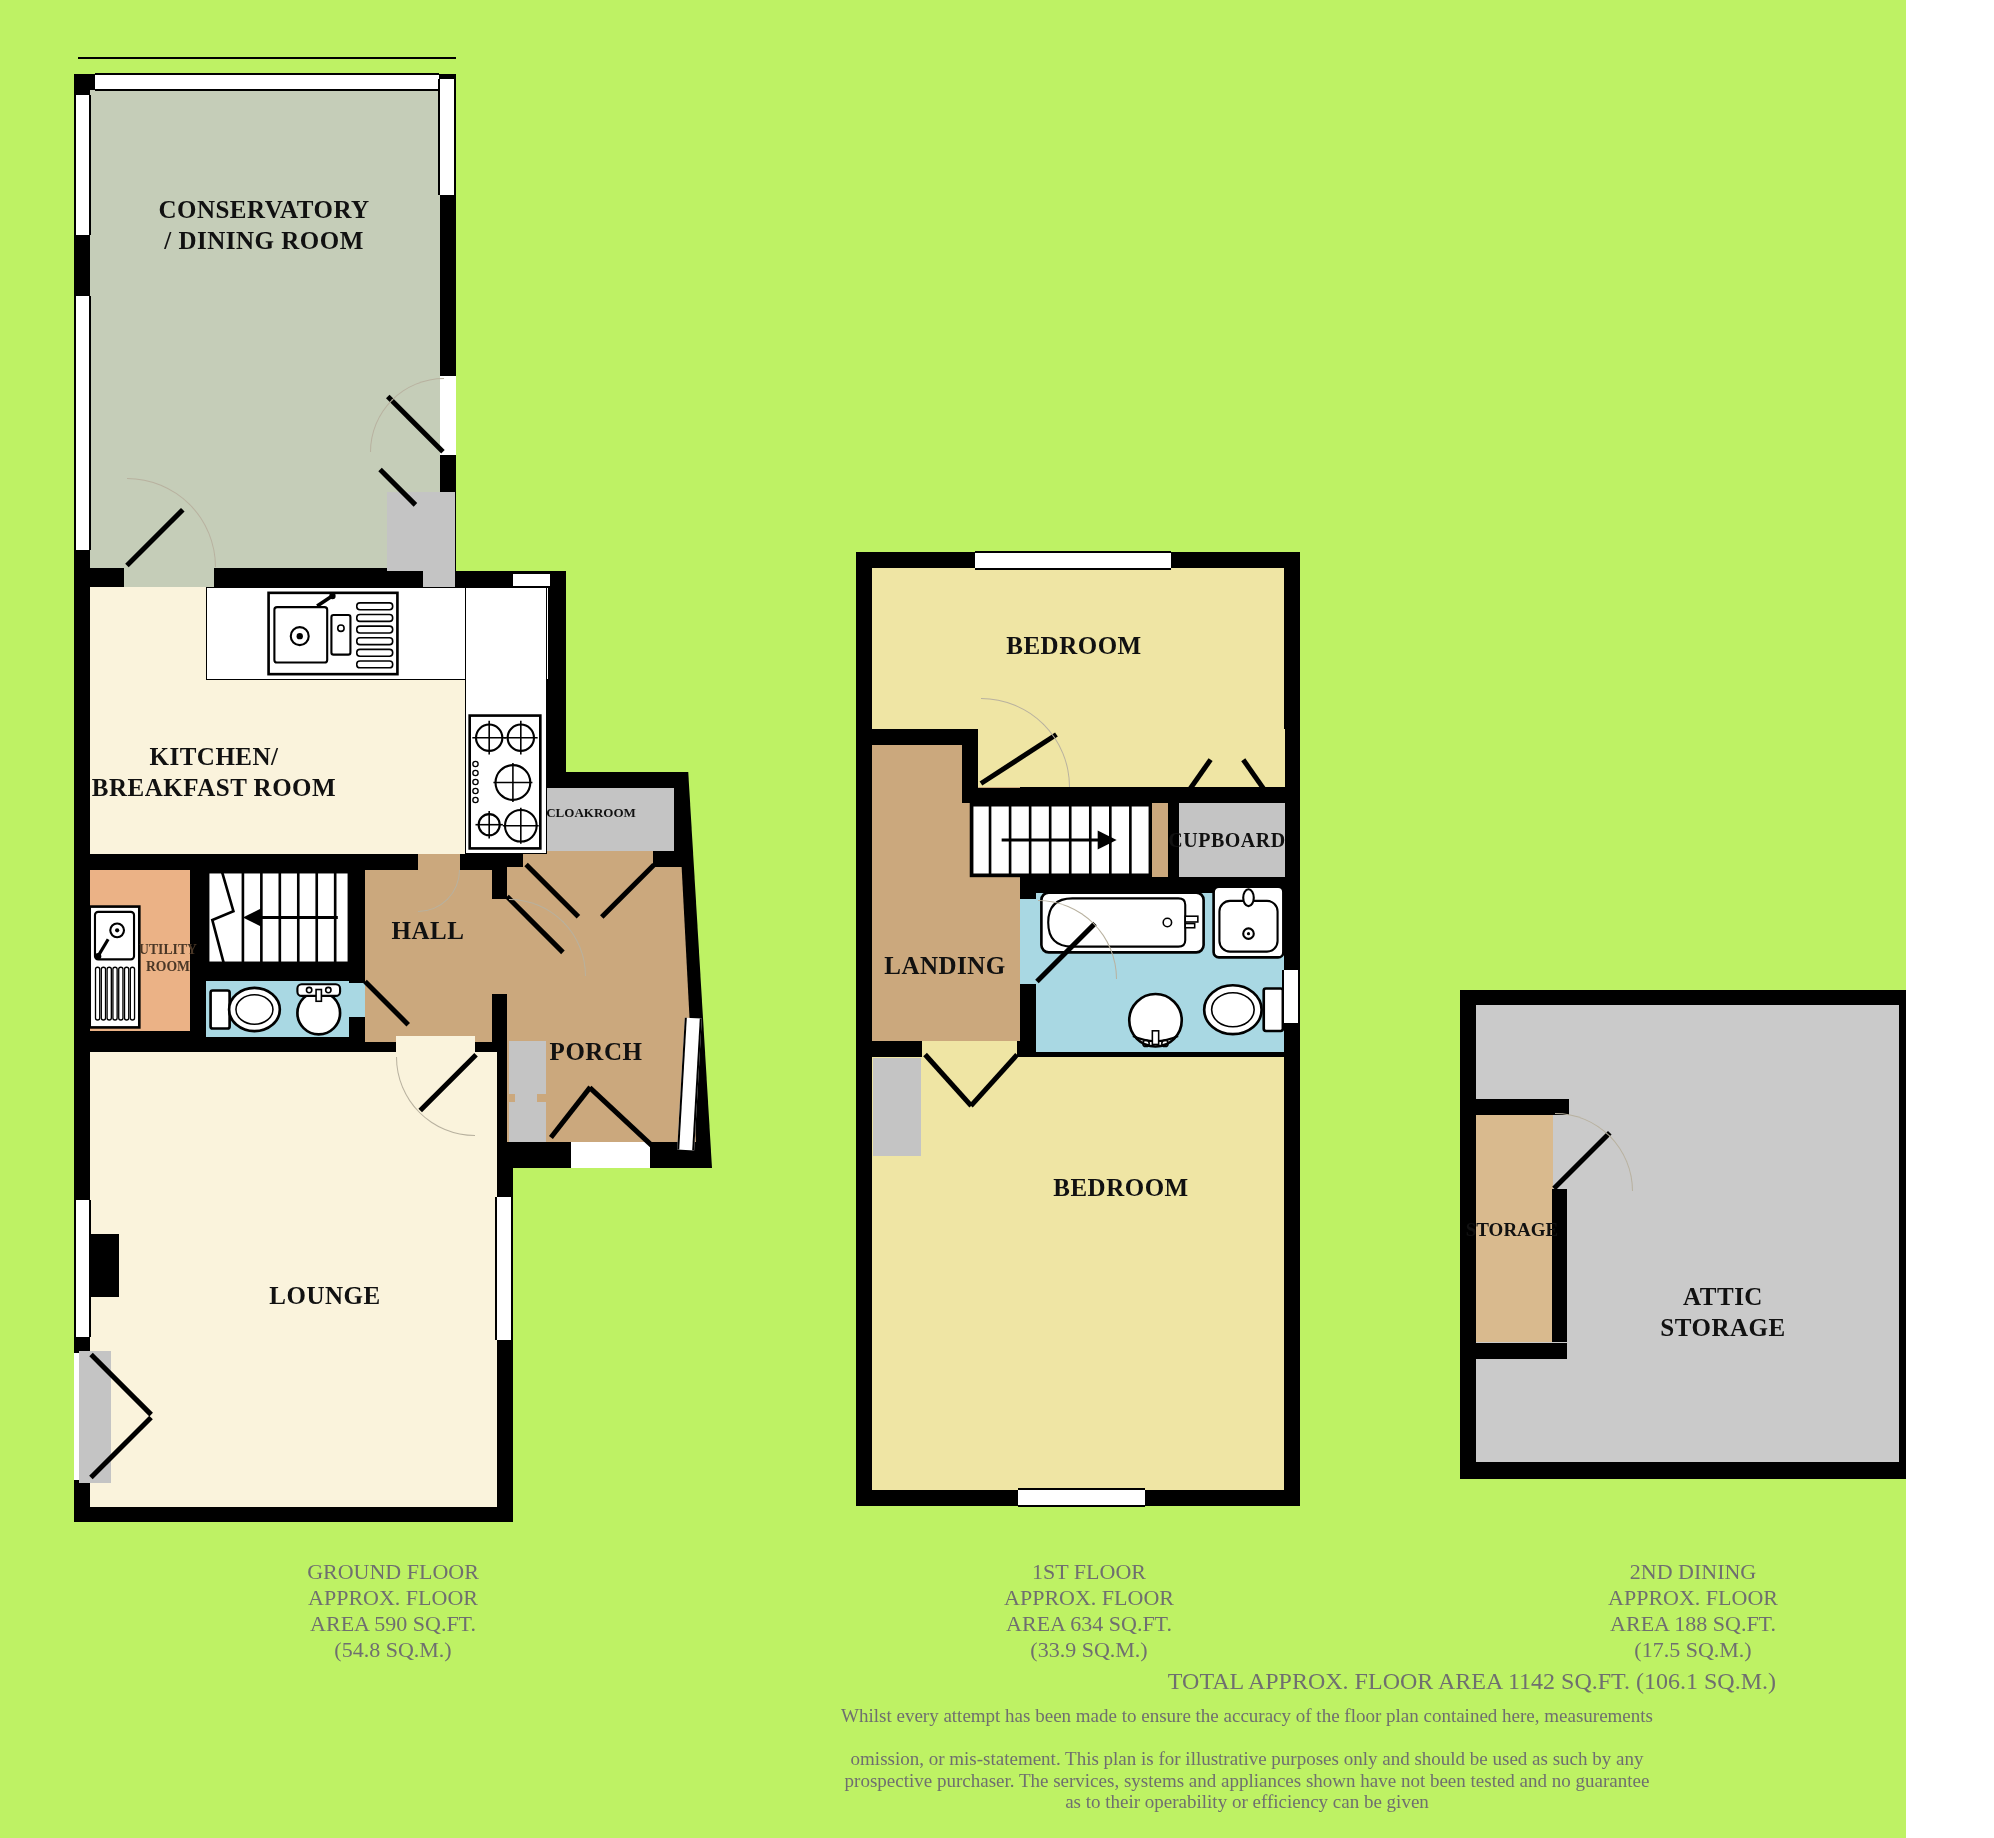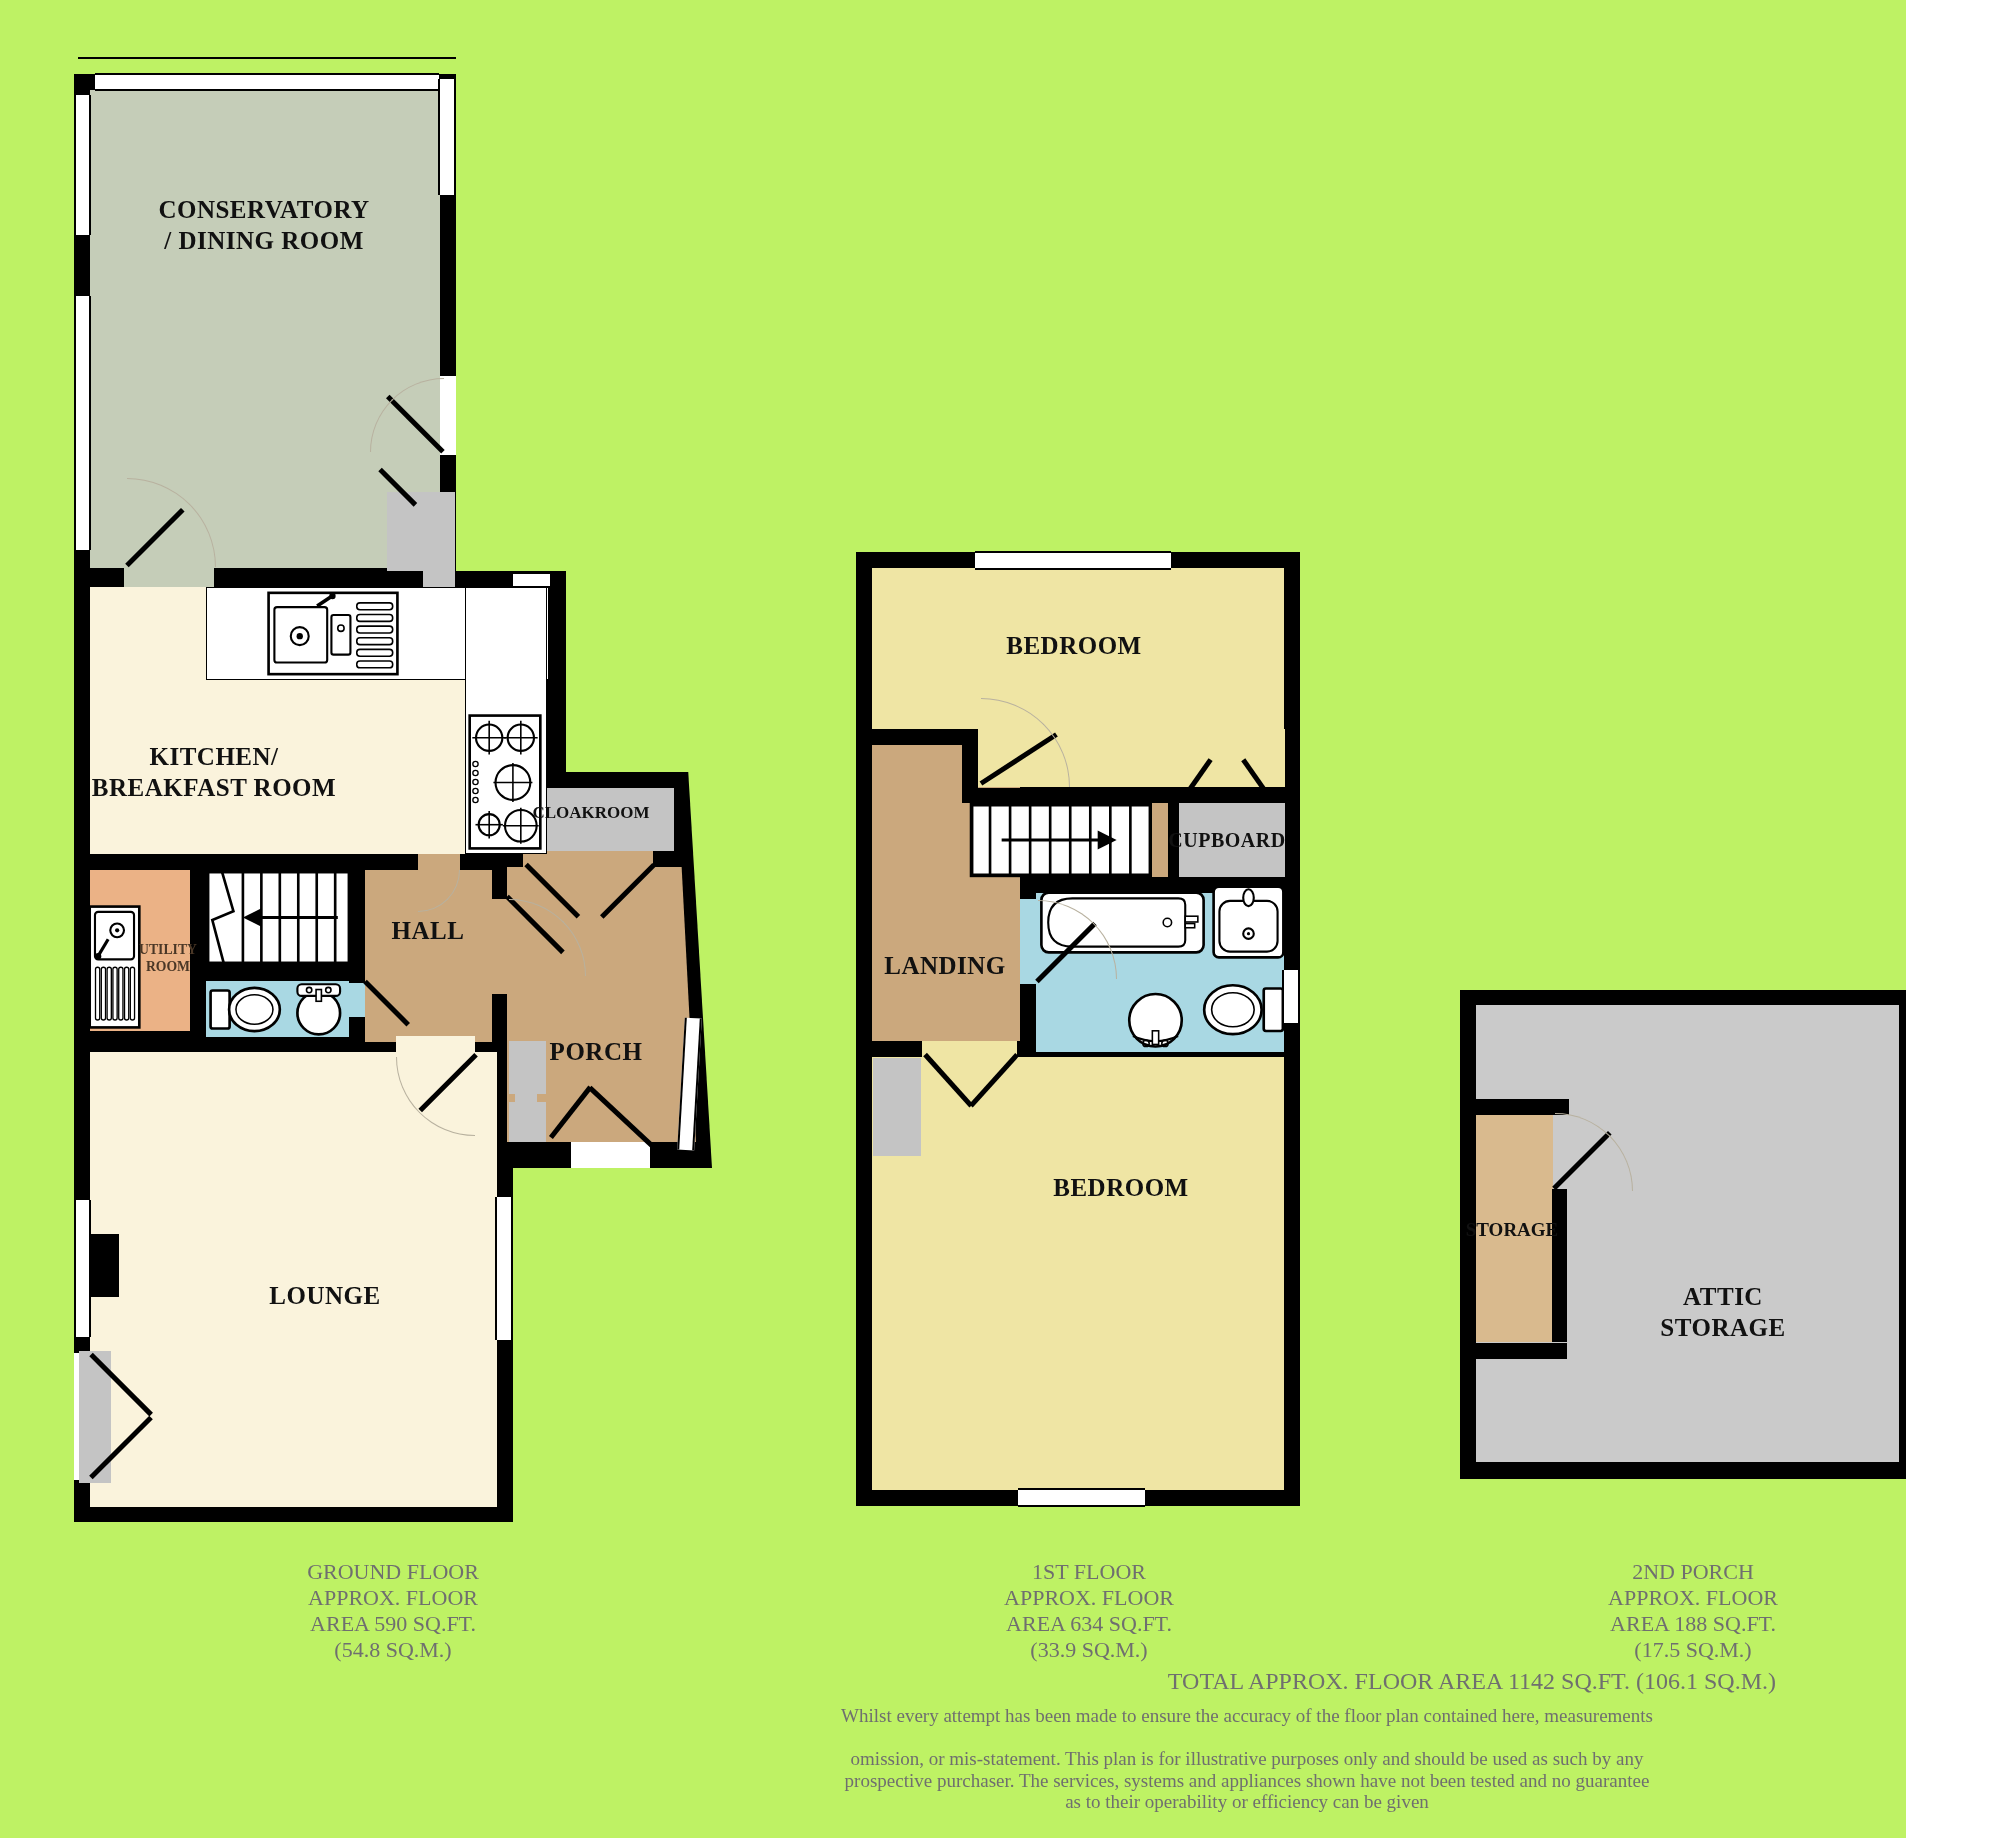--- a/index.html
+++ b/index.html
@@ -14,21 +14,21 @@
   .leaf{position:absolute;height:5.3px;background:var(--wall);transform-origin:0 2.6px;}
   .arc{position:absolute;box-sizing:border-box;}
   .arcTR{border-top:1.6px solid var(--arc);border-right:1.6px solid var(--arc);border-top-right-radius:100%;}
   .arcTL{border-top:1.6px solid var(--arc);border-left:1.6px solid var(--arc);border-top-left-radius:100%;}
   .arcBL{border-bottom:1.6px solid var(--arc);border-left:1.6px solid var(--arc);border-bottom-left-radius:100%;}
   .arcBR{border-bottom:1.6px solid var(--arc);border-right:1.6px solid var(--arc);border-bottom-right-radius:100%;}
   .label{position:absolute;color:#111;font-weight:700;white-space:pre-line;text-align:center;
          transform:translate(-50%,-50%);letter-spacing:0.5px;line-height:1.25;}
   .lab-lg{font-size:25px;}
   .lab-md{font-size:19px;font-weight:600;letter-spacing:0;}
-  .lab-cloak{font-size:17px;font-weight:600;letter-spacing:0;}
+  .lab-cloak{font-size:13px;font-weight:600;letter-spacing:0;}
   .lab-cup{font-size:20px;font-weight:600;letter-spacing:0.5px;}
   .lab-util{font-size:13.7px;font-weight:600;color:var(--utility_text);letter-spacing:0;}
   .footer{position:absolute;width:476px;text-align:center;color:var(--footer_text);
           font-size:22px;line-height:26px;}
   .totline{position:absolute;width:1057px;text-align:right;color:var(--footer_text);font-size:24px;}
   .disc{position:absolute;width:1110px;text-align:center;color:var(--footer_text);font-size:19px;line-height:21px;}
   svg{position:absolute;overflow:visible;}
 </style>
 </head>
 <body>
@@ -310,21 +310,21 @@
     <div>AREA 590 SQ.FT.</div>
     <div>(54.8 SQ.M.)</div>
   </div>
   <div class="footer" style="left:851px;top:1559px;">
     <div>1ST FLOOR</div>
     <div>APPROX. FLOOR</div>
     <div>AREA 634 SQ.FT.</div>
     <div>(33.9 SQ.M.)</div>
   </div>
   <div class="footer" style="left:1455px;top:1559px;">
-    <div>2ND PORCH</div>
+    <div>2ND DINING</div>
     <div>APPROX. FLOOR</div>
     <div>AREA 188 SQ.FT.</div>
     <div>(17.5 SQ.M.)</div>
   </div>
 
   <div class="totline" style="left:719px;top:1668px;">TOTAL APPROX. FLOOR AREA 1142 SQ.FT. (106.1 SQ.M.)</div>
 
   <div class="disc" style="left:692px;top:1705px;">Whilst every attempt has been made to ensure the accuracy of the floor plan contained here, measurements</div>
   <div class="disc" style="left:692px;top:1748px;">omission, or mis-statement. This plan is for illustrative purposes only and should be used as such by any</div>
   <div class="disc" style="left:692px;top:1770px;">prospective purchaser. The services, systems and appliances shown have not been tested and no guarantee</div>

